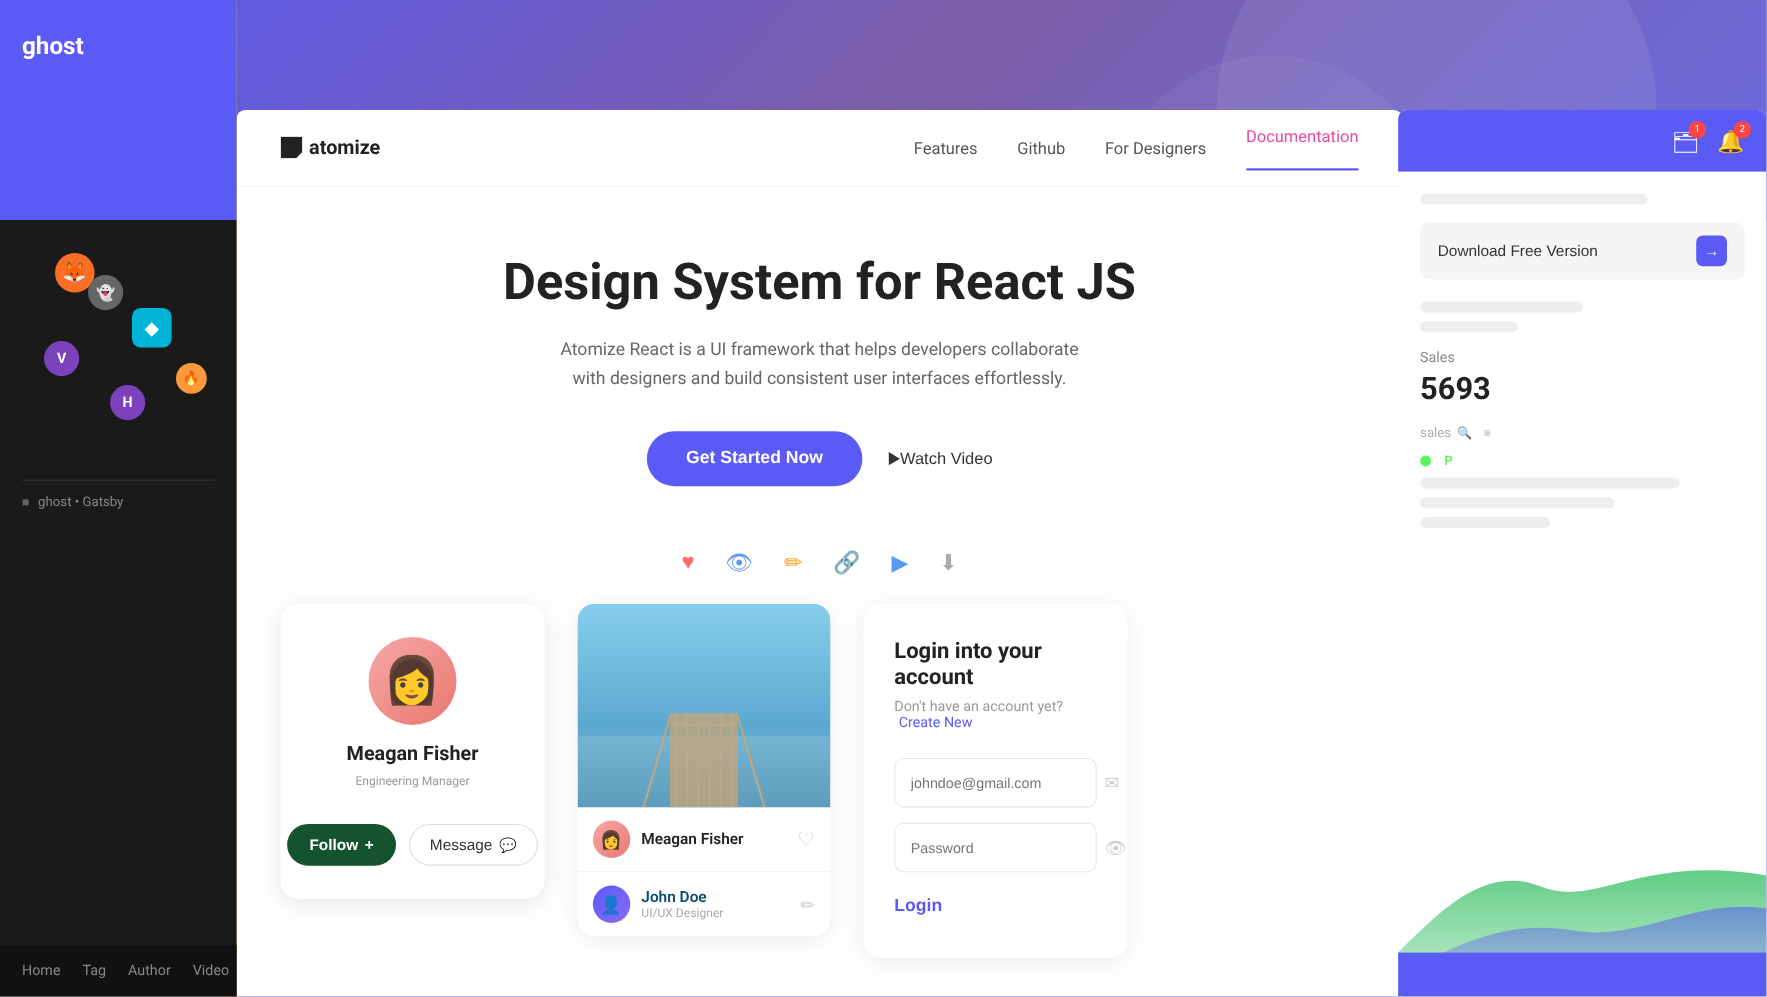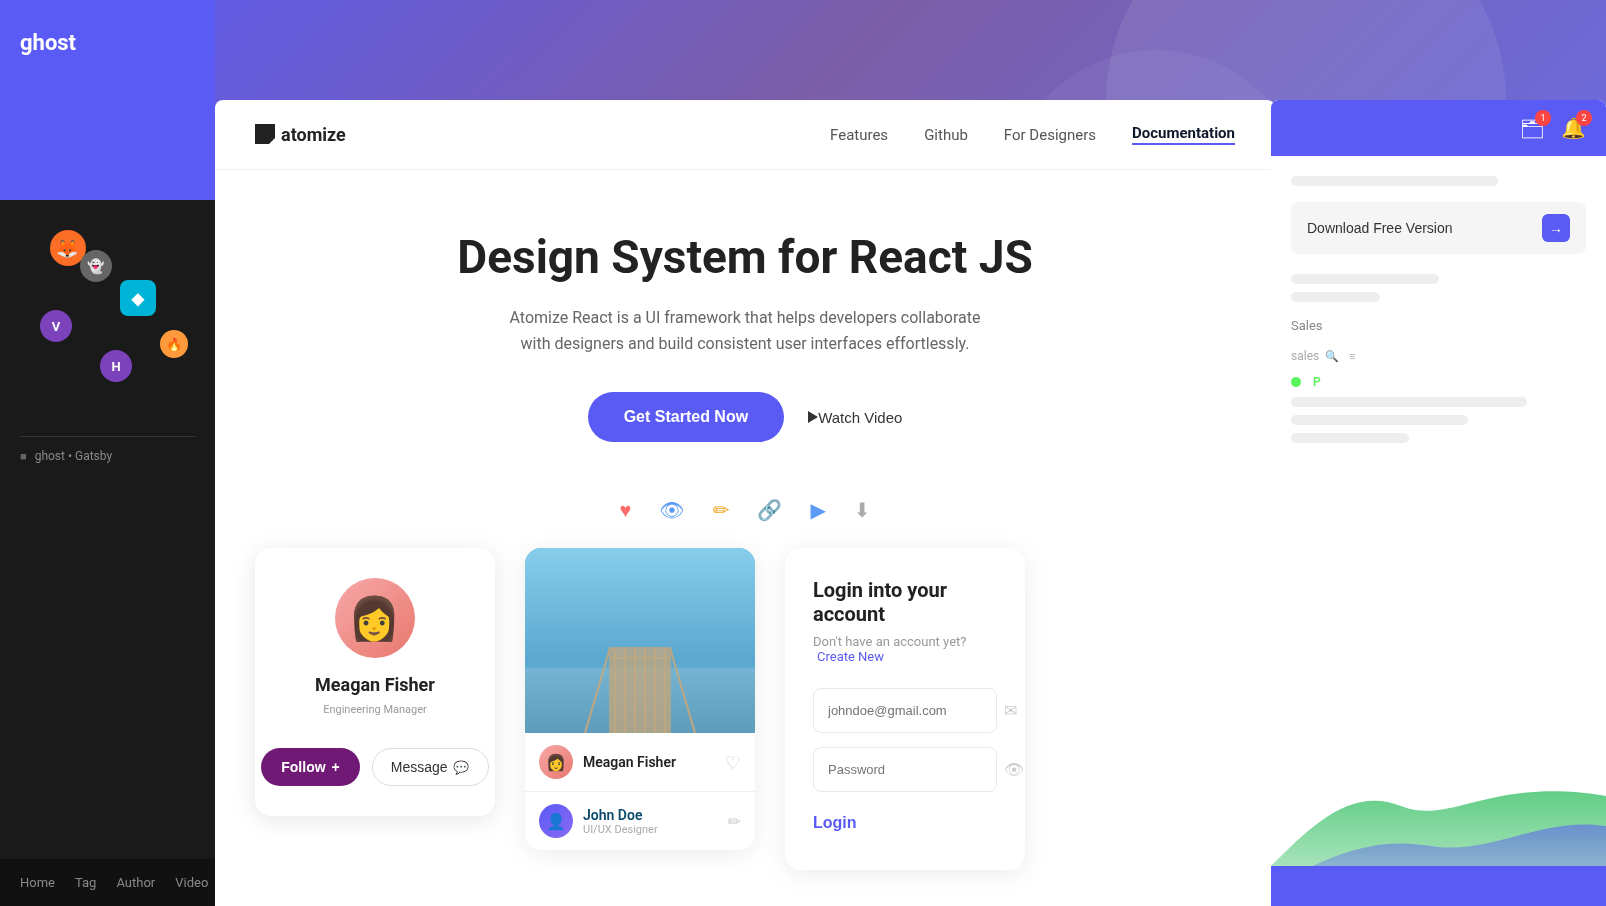--- a/index.html
+++ b/index.html
@@ -87,24 +87,24 @@
       align-items: center;
       gap: 36px;
     }
     .navbar-link {
       color: #555;
       font-size: 15px;
       text-decoration: none;
       cursor: pointer;
     }
     .navbar-link.active {
-      color: #0f172a;
-      font-weight: 700;
+      color: #ec4899;
+      font-weight: 400;
       border-bottom: 2px solid #5a5af5;
-      padding-bottom: 1px;
+      padding-bottom: 20px;
     }
 
     
     .hero {
       text-align: center;
       padding: 60px 40px 40px;
     }
     .hero-title {
       font-size: 46px;
       font-weight: 700;
@@ -210,21 +210,21 @@
       font-size: 11px;
       color: #999;
       margin-bottom: 16px;
     }
     .profile-buttons {
       display: flex;
       gap: 12px;
       margin-top: 8px;
     }
     .btn-follow {
-      background: #701a75;
+      background: #14532d;
       color: white;
       border: none;
       border-radius: 24px;
       padding: 10px 20px;
       font-size: 14px;
       font-weight: 600;
       cursor: pointer;
       display: flex;
       align-items: center;
       gap: 6px;
@@ -695,20 +695,21 @@
     <button class="download-btn">
       <span>Download Free Version</span>
       <div class="download-btn-right">→</div>
     </button>
 
     <div style="width:50%; height:10px; background:#eee; border-radius:5px; margin-bottom:8px;"></div>
     <div style="width:30%; height:10px; background:#eee; border-radius:5px; margin-bottom:16px;"></div>
 
     <div class="sales-section">
       <div class="sales-label">Sales</div>
+      <div class="sales-number">5693</div>
     </div>
 
     <div style="display:flex; align-items:center; gap:6px; margin-bottom:12px;">
       <span style="font-size:12px;color:#aaa;">sales</span>
       <span style="font-size:11px; color:#aaa;">🔍</span>
       <span style="font-size:11px; color:#aaa; margin-left:4px;">≡</span>
     </div>
 
     <div style="display:flex; align-items:center; gap:6px; margin-bottom:8px;">
       <span class="live-dot"></span>

